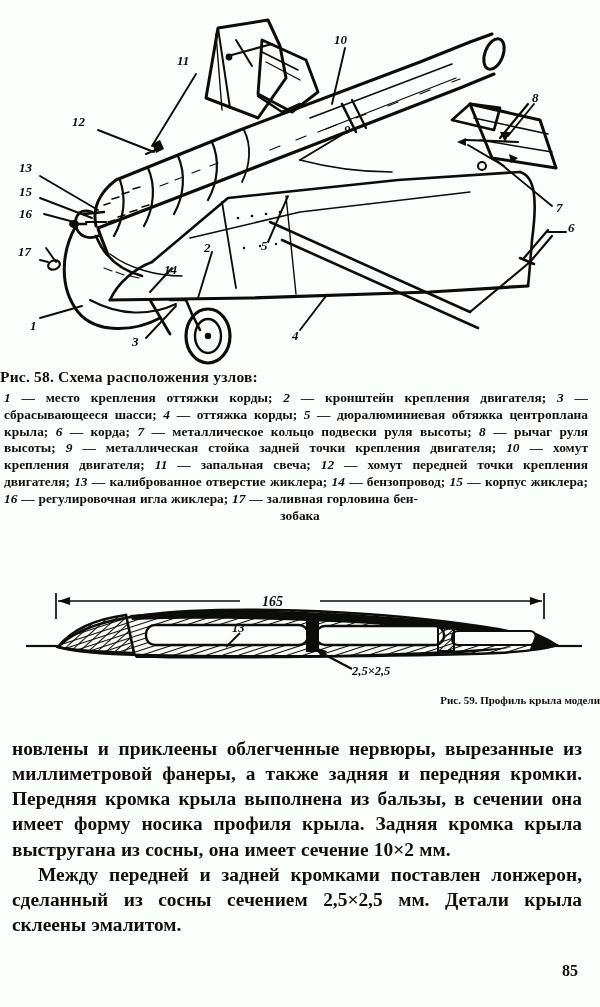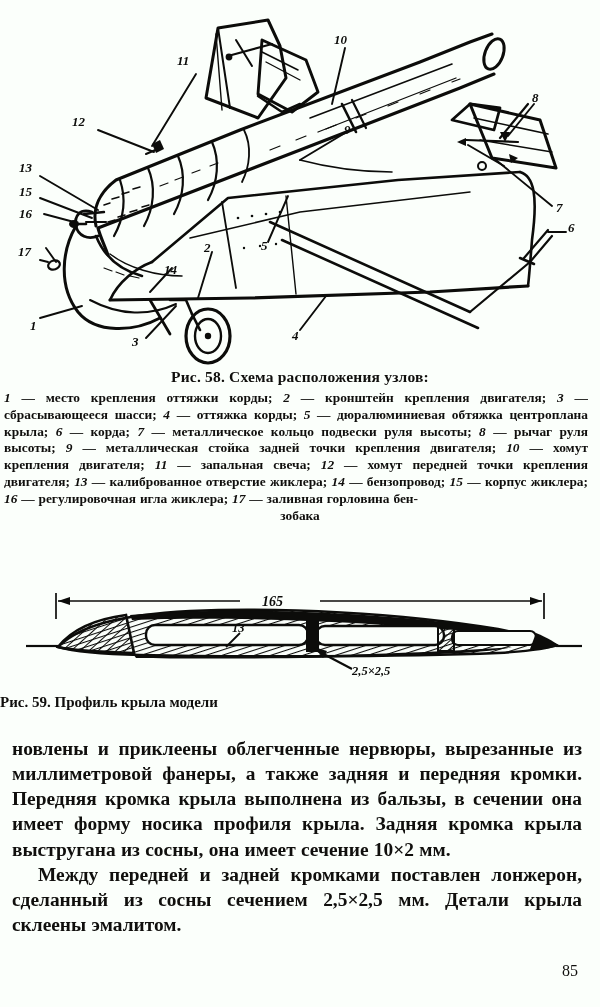--- a/index.html
+++ b/index.html
@@ -36,21 +36,20 @@
   }
 
   
   .fig58-caption {
     position: absolute;
     left: 0;
     top: 368px;
     width: 600px;
   }
   .fig-title {
-    text-align: center;
     font-weight: bold;
     font-size: 15.5px;
     letter-spacing: 0.2px;
     margin: 0 0 4px 0;
   }
   .legend {
     font-weight: bold;
     font-size: 13.4px;
     line-height: 1.255;
     text-align: justify;
@@ -92,23 +91,23 @@
     font-weight: bold;
     font-size: 12.5px;
     fill: #0c0c0a;
   }
 
   .fig59-caption {
     position: absolute;
     left: 0;
     top: 694px;
     width: 600px;
-    text-align: left;
-    font-weight: bold;
-    font-size: 15px;
+    text-align: right;
+    font-weight: bold;
+    font-size: 11px;
   }
 
   
   .body-text {
     position: absolute;
     left: 12px;
     top: 736px;
     width: 570px;
   }
   .para {
@@ -119,21 +118,21 @@
     text-justify: inter-word;
     margin: 0;
     word-spacing: 0.5px;
   }
   .para.indent { text-indent: 26px; margin-top: 0px; }
 
   .page-number {
     position: absolute;
     right: 22px;
     top: 962px;
-    font-weight: normal;
+    font-weight: bold;
     font-size: 16px;
     margin-left: 30px;
   }
 </style>
 </head>
 <body>
 
 <div class="page">
 
   <div class="fig58">

